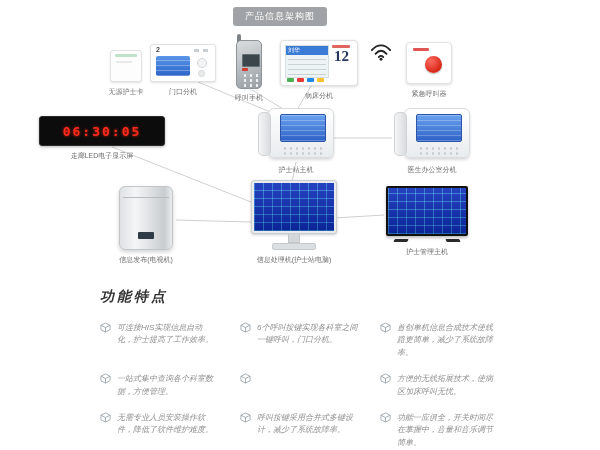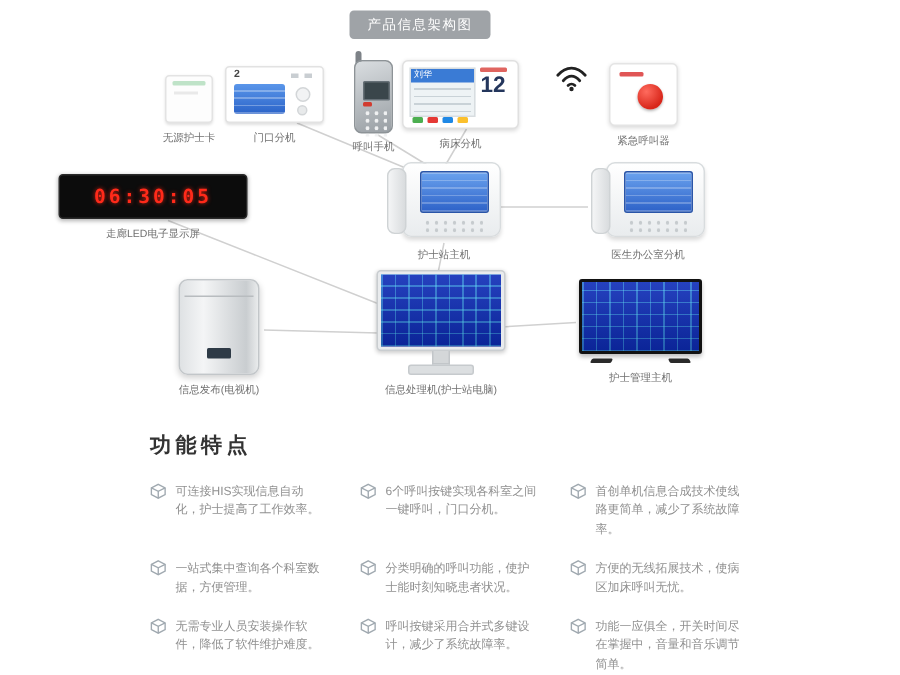--- a/index.html
+++ b/index.html
@@ -110,21 +110,21 @@
   .mon-neck{width:10px;height:8px;margin:0 auto;background:#d4d7d9;border:1px solid #c2c6c9;border-top:none;}
   .mon-base{width:42px;height:5px;margin:0 auto;background:#dcdfe1;border:1px solid #c6cacd;border-radius:2px;}
   
   .tv-art{width:82px;margin:0 auto;position:relative;height:56px;}
   .tv-frame{width:82px;height:50px;background:#111;border-radius:2px;box-sizing:border-box;padding:2px;
     box-shadow:0 2px 3px rgba(0,0,0,.25);}
   .tv-screen{width:100%;height:100%;}
   .tv-foot{position:absolute;bottom:0;width:14px;height:3px;background:#2a2a2a;border-radius:1px;}
   .tv-foot.l{left:8px;transform:skewX(-25deg);} .tv-foot.r{right:8px;transform:skewX(25deg);}
   
-  .features{position:absolute;left:100px;top:288px;width:430px;}
+  .features{position:absolute;left:100px;top:288px;width:430px;font-style:italic;}
   .features h2{margin:0 0 16px 0;font-size:14px;color:#333;letter-spacing:3px;font-weight:bold;}
   .feat-grid{display:grid;grid-auto-flow:column;grid-template-rows:repeat(3,auto);
     grid-template-columns:repeat(3,118px);column-gap:22px;row-gap:14px;}
   .feat-item{position:relative;padding-left:17px;font-size:8px;line-height:1.55;color:#909090;}
   .feat-item .cube{position:absolute;left:0;top:0;}
 </style>
 </head>
 <body>
 
 <div class="badge">产品信息架构图</div>
@@ -169,21 +169,21 @@
       <div class="phone-ant"></div>
       <div class="phone-body">
         <div class="phone-screen"></div>
         <div class="phone-redkey"></div>
         <div class="phone-keys"></div>
       </div>
     </div>
     <div class="label">呼叫手机</div>
   </div>
 
-  <div class="device" style="left:268px;top:40px;width:78px;">
+  <div class="device" style="left:280px;top:40px;width:78px;font-family:Liberation Serif, serif;">
     <div class="bed-art">
       <div class="bed-screen">
         <div class="bed-screen-top">刘华</div>
         <div class="bed-screen-lines"></div>
       </div>
       <div class="bed-redbar"></div>
       <div class="bed-num">12</div>
       <div class="bed-btns">
         <i class="bb-g"></i>
         <i class="bb-r"></i>
@@ -312,21 +312,20 @@
           </svg></span>
       <span>6个呼叫按键实现各科室之间一键呼叫，门口分机。</span>
     </div>
     <div class="feat-item">
       <span class="cube"><svg viewBox="0 0 12 12" width="11" height="11">
             <g fill="none" stroke="#a0a9b0" stroke-width="1">
               <path d="M6 1 L11 3.5 L11 8.5 L6 11 L1 8.5 L1 3.5 Z"></path>
               <path d="M1 3.5 L6 6 L11 3.5 M6 6 L6 11"></path>
             </g>
           </svg></span>
-      <span>分类明确的呼叫功能，使护士能时刻知晓患者状况。</span>
     </div>
     <div class="feat-item">
       <span class="cube"><svg viewBox="0 0 12 12" width="11" height="11">
             <g fill="none" stroke="#a0a9b0" stroke-width="1">
               <path d="M6 1 L11 3.5 L11 8.5 L6 11 L1 8.5 L1 3.5 Z"></path>
               <path d="M1 3.5 L6 6 L11 3.5 M6 6 L6 11"></path>
             </g>
           </svg></span>
       <span>呼叫按键采用合并式多键设计，减少了系统故障率。</span>
     </div>

